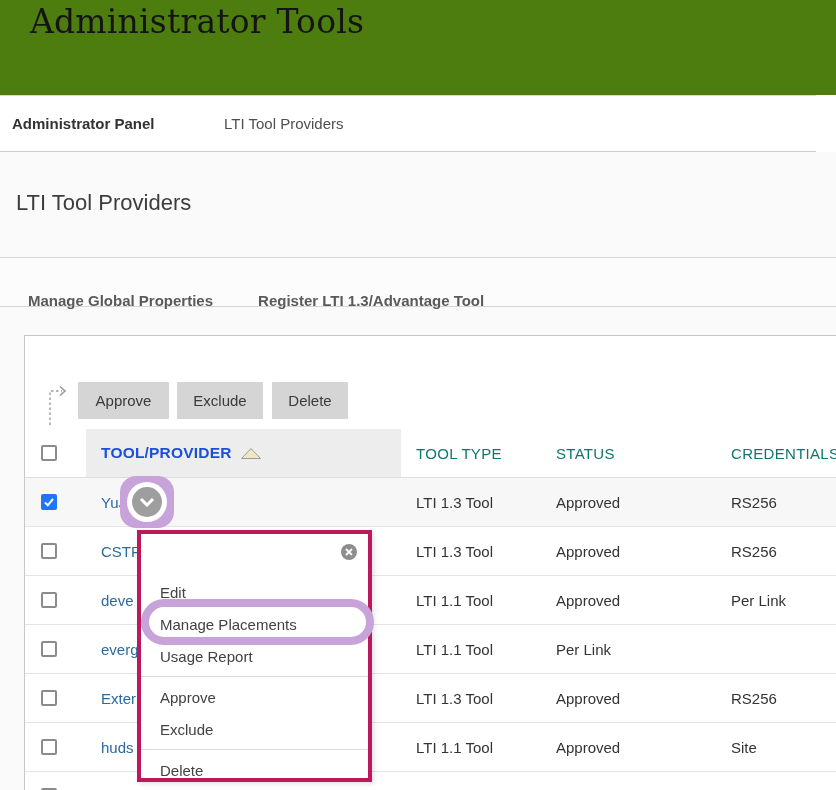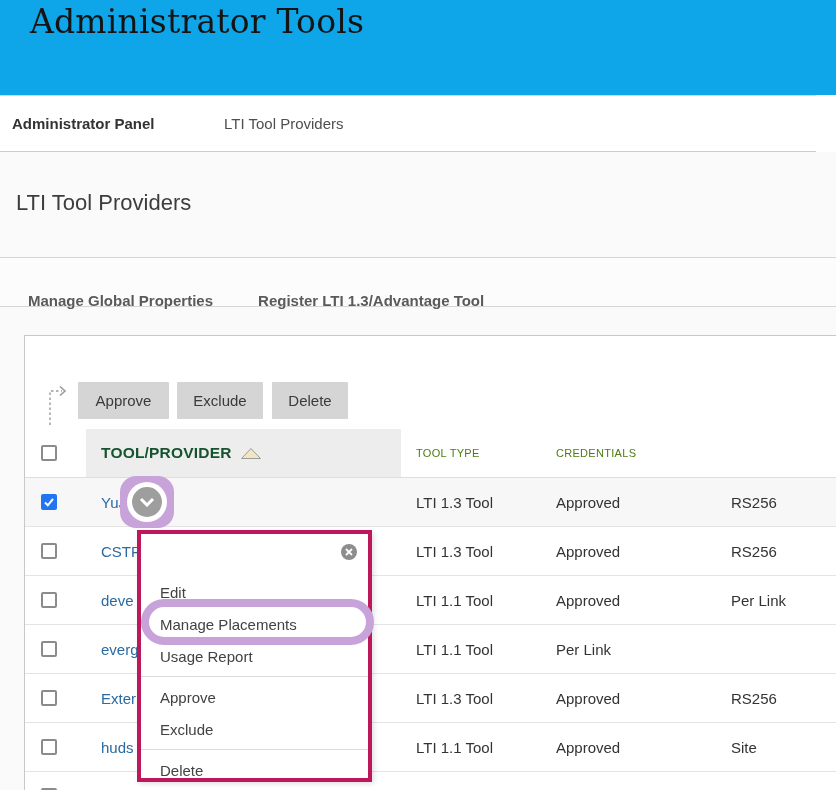--- a/index.html
+++ b/index.html
@@ -1,21 +1,21 @@
 <!DOCTYPE html>
 <html><head>
 <meta charset="utf-8">
 <style>
   html,body{margin:0;padding:0;background:#fff;}
   .screen{
     position:relative;width:836px;height:790px;overflow:hidden;
     font-family:"Liberation Sans",sans-serif;background:#fff;
   }
   
-  .page-header{position:absolute;left:0;top:0;width:836px;height:95px;background:#0ea5e9;}
+  .page-header{position:absolute;left:0;top:0;width:836px;height:95px;background:#4d7c0f;}
   .page-title{
     position:absolute;left:30px;top:2px;
     font-family:"DejaVu Serif","Liberation Serif",serif;
     font-size:33px;color:#141414;font-weight:500;letter-spacing:.2px;
   }
   
   .crumb-bar{
     position:absolute;left:0;top:95px;width:816px;height:57px;background:#fff;
     border-top:1px solid #d7d7d7;border-bottom:1px solid #cbcbcb;box-sizing:border-box;
   }
@@ -49,22 +49,22 @@
     position:relative;display:flex;width:100%;height:49px;align-items:center;box-sizing:border-box;
   }
   .table{position:absolute;left:0;top:93px;width:100%;}
   .thead{border-bottom:1px solid #dedede;}
   .col{box-sizing:border-box;display:flex;align-items:center;height:100%;}
   .c-check{width:61px;padding-left:16px;}
   .c-prov{width:315px;padding-left:15px;}
   .c-type{width:140px;padding-left:15px;}
   .c-status{width:175px;padding-left:15px;}
   .c-cred{flex:1;padding-left:15px;}
-  .th-prov{background:#ededed;font-size:15.5px;font-weight:bold;color:#14532d;letter-spacing:.2px;cursor:pointer;}
-  .th{font-size:11px;color:#4d7c0f;letter-spacing:.3px;}
+  .th-prov{background:#ededed;font-size:15.5px;font-weight:bold;color:#1d4ed8;letter-spacing:.2px;cursor:pointer;}
+  .th{font-size:15px;color:#0f766e;letter-spacing:.3px;}
   .sort-tri{margin-left:8px;}
   .trow{border-bottom:1px solid #e4e4e4;background:#fff;}
   .trow.selected{background:#f7f7f7;}
   .cell{font-size:15px;color:#333;}
   .plink{font-size:15px;color:#2a6aa0;text-decoration:none;cursor:pointer;}
   
   .cb{
     width:16px;height:16px;border:2px solid #8b8b8b;border-radius:2px;background:#fff;
     box-sizing:border-box;display:inline-flex;align-items:center;justify-content:center;cursor:pointer;
   }
@@ -144,20 +144,21 @@
           <div class="col c-check">
             <span class="cb"></span>
           </div>
           <div class="col c-prov th-prov">
             <span>TOOL/PROVIDER</span>
             <svg class="sort-tri" width="22" height="13" viewBox="0 0 22 13">
               <polygon points="11,1.5 20.5,11.5 1.5,11.5" fill="#f1e6c2" stroke="#9b9b9b" stroke-width="1"></polygon>
             </svg>
           </div>
           <div class="col c-type th">TOOL TYPE</div>
+          <div class="col c-status th">STATUS</div>
           <div class="col c-cred th">CREDENTIALS</div>
         </div>
 
         <div class="trow selected">
           <div class="col c-check">
             <span class="cb checked">
               <svg width="12" height="12" viewBox="0 0 12 12">
                   <polyline points="2,6.5 4.8,9.3 10,3" fill="none" stroke="#fff" stroke-width="2"></polyline>
                 </svg>
             </span>

